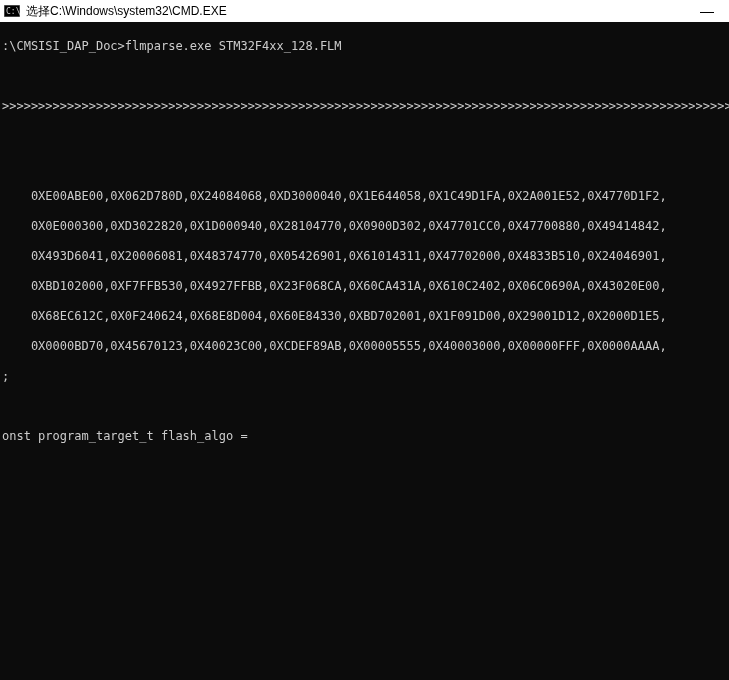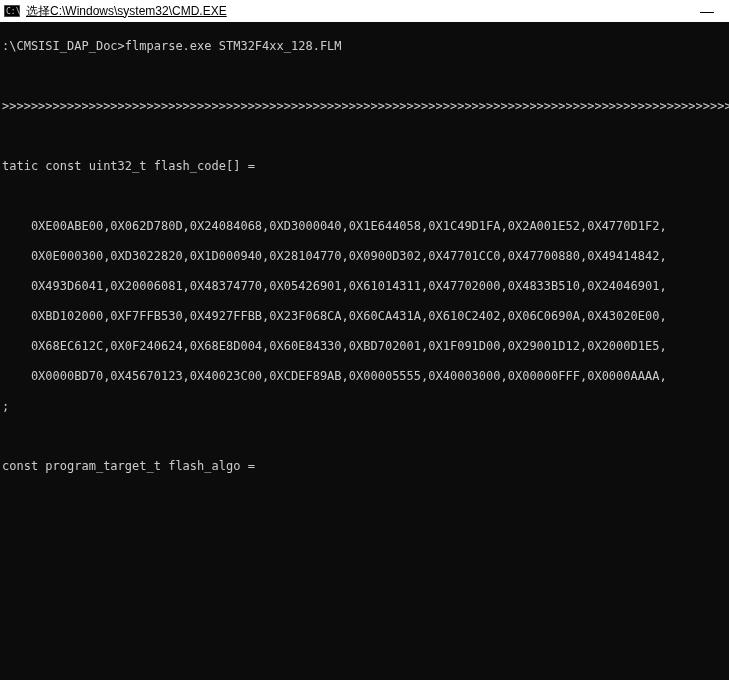--- a/index.html
+++ b/index.html
@@ -24,21 +24,21 @@
       position: relative;
     }
     .titlebar .icon {
       width: 16px;
       height: 14px;
       margin-right: 6px;
       display: inline-flex;
       align-items: center;
       justify-content: center;
     }
-    .titlebar .title { flex: 1; text-decoration: underline; }
+    .titlebar .title { flex: 1; }
     .titlebar .winbtn {
       width: 36px;
       text-align: center;
       color: #000;
       font-size: 14px;
       font-family: sans-serif;
     }
     .terminal {
       padding: 2px 2px;
       line-height: 15px;
@@ -59,31 +59,30 @@
   </span>
   <span class="title">选择C:\Windows\system32\CMD.EXE</span>
   <span class="winbtn">—</span>
 </div>
 
 <div class="terminal">
 <div class="line">:\CMSISI_DAP_Doc&gt;flmparse.exe STM32F4xx_128.FLM</div>
 <div class="line"> </div>
 <div class="line">&gt;&gt;&gt;&gt;&gt;&gt;&gt;&gt;&gt;&gt;&gt;&gt;&gt;&gt;&gt;&gt;&gt;&gt;&gt;&gt;&gt;&gt;&gt;&gt;&gt;&gt;&gt;&gt;&gt;&gt;&gt;&gt;&gt;&gt;&gt;&gt;&gt;&gt;&gt;&gt;&gt;&gt;&gt;&gt;&gt;&gt;&gt;&gt;&gt;&gt;&gt;&gt;&gt;&gt;&gt;&gt;&gt;&gt;&gt;&gt;&gt;&gt;&gt;&gt;&gt;&gt;&gt;&gt;&gt;&gt;&gt;&gt;&gt;&gt;&gt;&gt;&gt;&gt;&gt;&gt;&gt;&gt;&gt;&gt;&gt;&gt;&gt;&gt;&gt;&gt;&gt;&gt;&gt;&gt;&gt;&gt;&gt;&gt;&gt;&gt;&gt;&gt;&gt;</div>
 <div class="line"> </div>
-<div class="line">tatic const uint32_t flash_code[] =</div>
 <div class="line"> </div>
 <div class="line">    0XE00ABE00,0X062D780D,0X24084068,0XD3000040,0X1E644058,0X1C49D1FA,0X2A001E52,0X4770D1F2,</div>
 <div class="line">    0X0E000300,0XD3022820,0X1D000940,0X28104770,0X0900D302,0X47701CC0,0X47700880,0X49414842,</div>
 <div class="line">    0X493D6041,0X20006081,0X48374770,0X05426901,0X61014311,0X47702000,0X4833B510,0X24046901,</div>
 <div class="line">    0XBD102000,0XF7FFB530,0X4927FFBB,0X23F068CA,0X60CA431A,0X610C2402,0X06C0690A,0X43020E00,</div>
 <div class="line">    0X68EC612C,0X0F240624,0X68E8D004,0X60E84330,0XBD702001,0X1F091D00,0X29001D12,0X2000D1E5,</div>
 <div class="line">    0X0000BD70,0X45670123,0X40023C00,0XCDEF89AB,0X00005555,0X40003000,0X00000FFF,0X0000AAAA,</div>
 <div class="line">;</div>
 <div class="line"> </div>
-<div class="line">const program_target_t flash_algo =</div>
+<div class="line">onst program_target_t flash_algo =</div>
 <div class="line"> </div>
 
 
 
 
 
 
 
 
 

